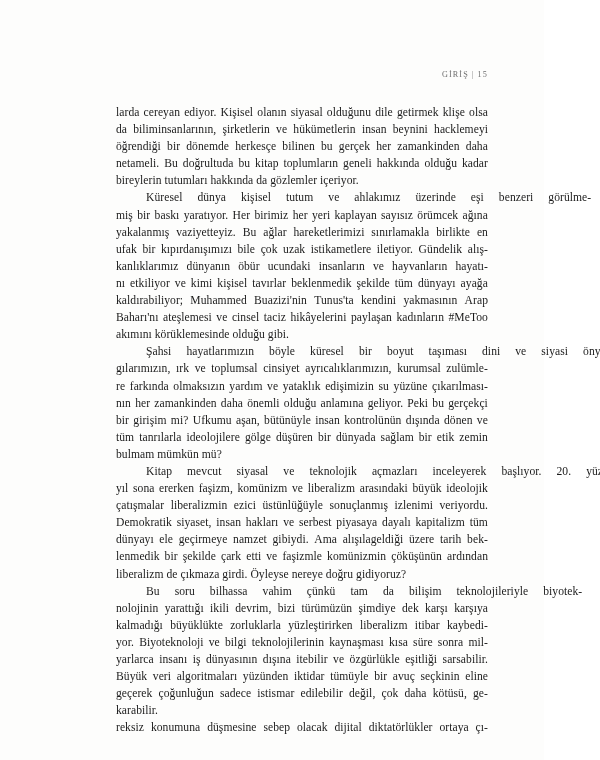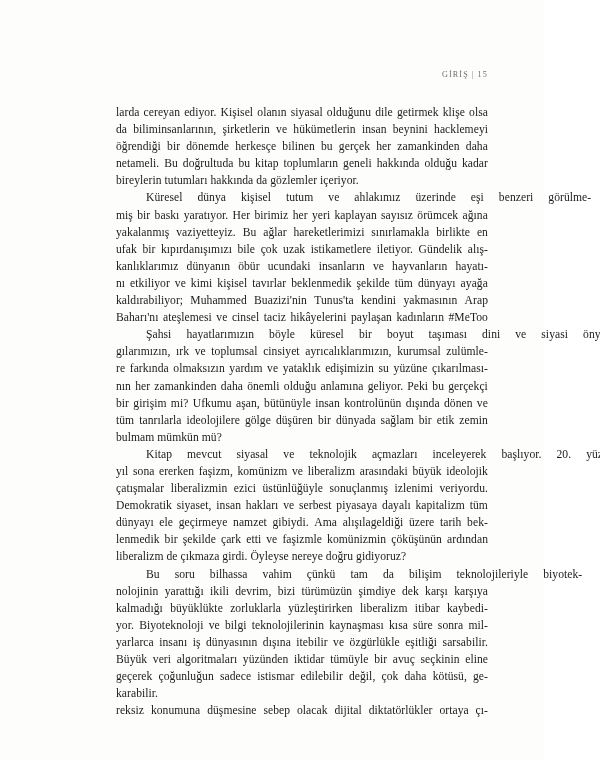--- a/index.html
+++ b/index.html
@@ -231,20 +231,21 @@
           <span>Baharı'nı</span>
           <span>ateşlemesi</span>
           <span>ve</span>
           <span>cinsel</span>
           <span>taciz</span>
           <span>hikâyelerini</span>
           <span>paylaşan</span>
           <span>kadınların</span>
           <span>#MeToo</span>
         </span>
+        <span class="ln flush">akımını körüklemesinde olduğu gibi.</span>
       </p>
       <p class="para">
         <span class="ln j indent">
           <span>Şahsi</span>
           <span>hayatlarımızın</span>
           <span>böyle</span>
           <span>küresel</span>
           <span>bir</span>
           <span>boyut</span>
           <span>taşıması</span>

